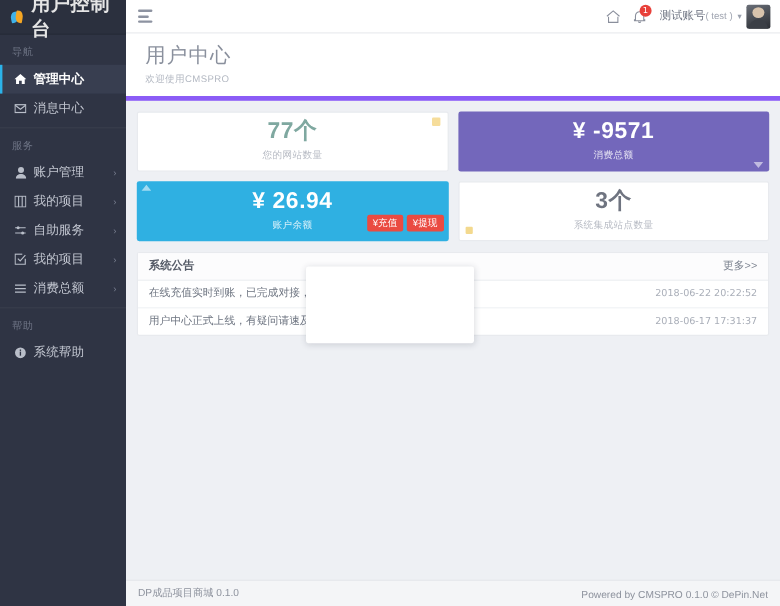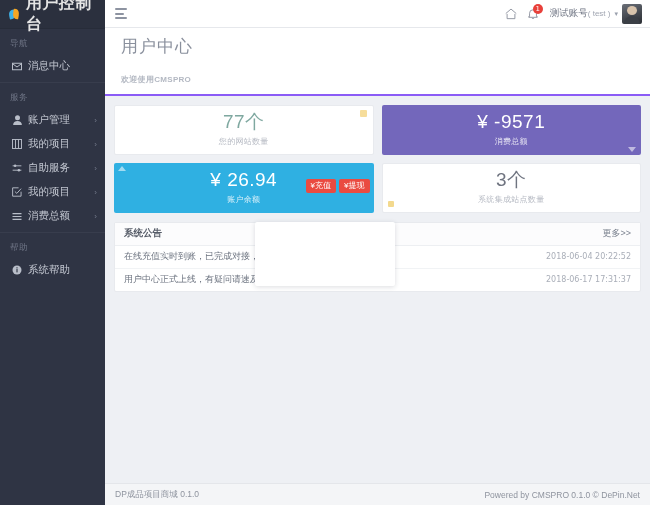--- a/index.html
+++ b/index.html
@@ -222,38 +222,37 @@
     position: absolute;
     left: 2px; bottom: 0;
     width: 16px; height: 8px;
     border-radius: 8px 8px 0 0;
     background: #3b3f46;
   }
 
   
   .page-head {
     background: #ffffff;
-    border-bottom: 2px solid #8b5cf6;
+    border-bottom: 4px solid #8b5cf6;
     padding: 9px 0 9px 16px;
     flex: 0 0 auto;
   }
   .page-title {
     font-size: 17px;
     color: #8a909d;
     font-weight: normal;
     margin: 0;
     letter-spacing: 1px;
     line-height: 1.15;
   }
   .page-sub {
     font-size: 8px;
     color: #b3b8c2;
-    margin-top: 17px;
+    margin-top: 3px;
     letter-spacing: 0.3px;
-    font-weight: bold;
   }
 
   
   .content {
     flex: 1 1 auto;
     padding: 9px 9px 0 9px;
     box-sizing: border-box;
     overflow: hidden;
   }
   .cards {
@@ -274,21 +273,21 @@
     overflow: hidden;
   }
   .card.white {
     background: #ffffff;
     border: 1px solid #e8eaee;
   }
   .card.purple { background: #7367bb; }
   .card.blue   { background: #2fb0e2; }
   .card-value {
     font-size: 19px;
-    font-weight: normal;
+    font-weight: bold;
     line-height: 1;
     letter-spacing: 0.5px;
   }
   .card.white .card-value  { color: #7fa8a0; }
   .card.white.gray .card-value { color: #6f7480; }
   .card.purple .card-value,
   .card.blue .card-value { color: #ffffff; text-align: right; }
   .card-label {
     font-size: 8px;
     margin-top: 5px;
@@ -324,21 +323,21 @@
     border-color: transparent transparent rgba(255,255,255,0.55) transparent;
   }
   .corner.br-tri {
     bottom: 3px; right: 5px;
     border-width: 5px 4px 0 4px;
     border-color: rgba(255,255,255,0.55) transparent transparent transparent;
   }
   .card-actions {
     position: absolute;
     right: 4px;
-    bottom: 20px;
+    bottom: 8px;
     display: flex;
     gap: 3px;
   }
   .btn-red {
     background: #ea4b41;
     color: #ffffff;
     font-size: 8px;
     padding: 2px 5px;
     border: none;
     border-radius: 2px;
@@ -445,20 +444,28 @@
     <div class="brand">
       <span class="brand-logo">
         <span class="leafA"></span>
           <span class="leafB"></span>
       </span>
       <span class="brand-title">用户控制台</span>
     </div>
 
     <div class="nav-group-label">导航</div>
 
+    <div class="nav-item active">
+      <span class="nav-ico">
+        <svg width="10" height="10" viewBox="0 0 16 16" fill="currentColor">
+            <path d="M8 1L0 8h2.2v6.5h4V10h3.6v4.5h4V8H16z"></path>
+          </svg>
+      </span>
+      <span class="nav-label">管理中心</span>
+    </div>
 
     <div class="nav-item">
       <span class="nav-ico">
         <svg width="10" height="9" viewBox="0 0 16 12" fill="none" stroke="currentColor" stroke-width="1.6">
             <rect x="0.8" y="0.8" width="14.4" height="10.4"></rect>
             <path d="M1 1.6l7 5.2 7-5.2"></path>
           </svg>
       </span>
       <span class="nav-label">消息中心</span>
     </div>
@@ -608,21 +615,21 @@
 
       </div>
 
       <div class="panel">
         <div class="panel-head">
           <span class="panel-title">系统公告</span>
           <a class="panel-more">更多&gt;&gt;</a>
         </div>
         <div class="ann-row">
           <span class="ann-text">在线充值实时到账，已完成对接，可自助充值使用</span>
-          <span class="ann-date">2018-06-04 20:22:52</span>
+          <span class="ann-date">2018-06-22 20:22:52</span>
         </div>
         <div class="ann-row">
           <span class="ann-text">用户中心正式上线，有疑问请速及时与管理员联系</span>
           <span class="ann-date">2018-06-17 17:31:37</span>
         </div>
       </div>
 
     </div>
 
     <div class="footer">

